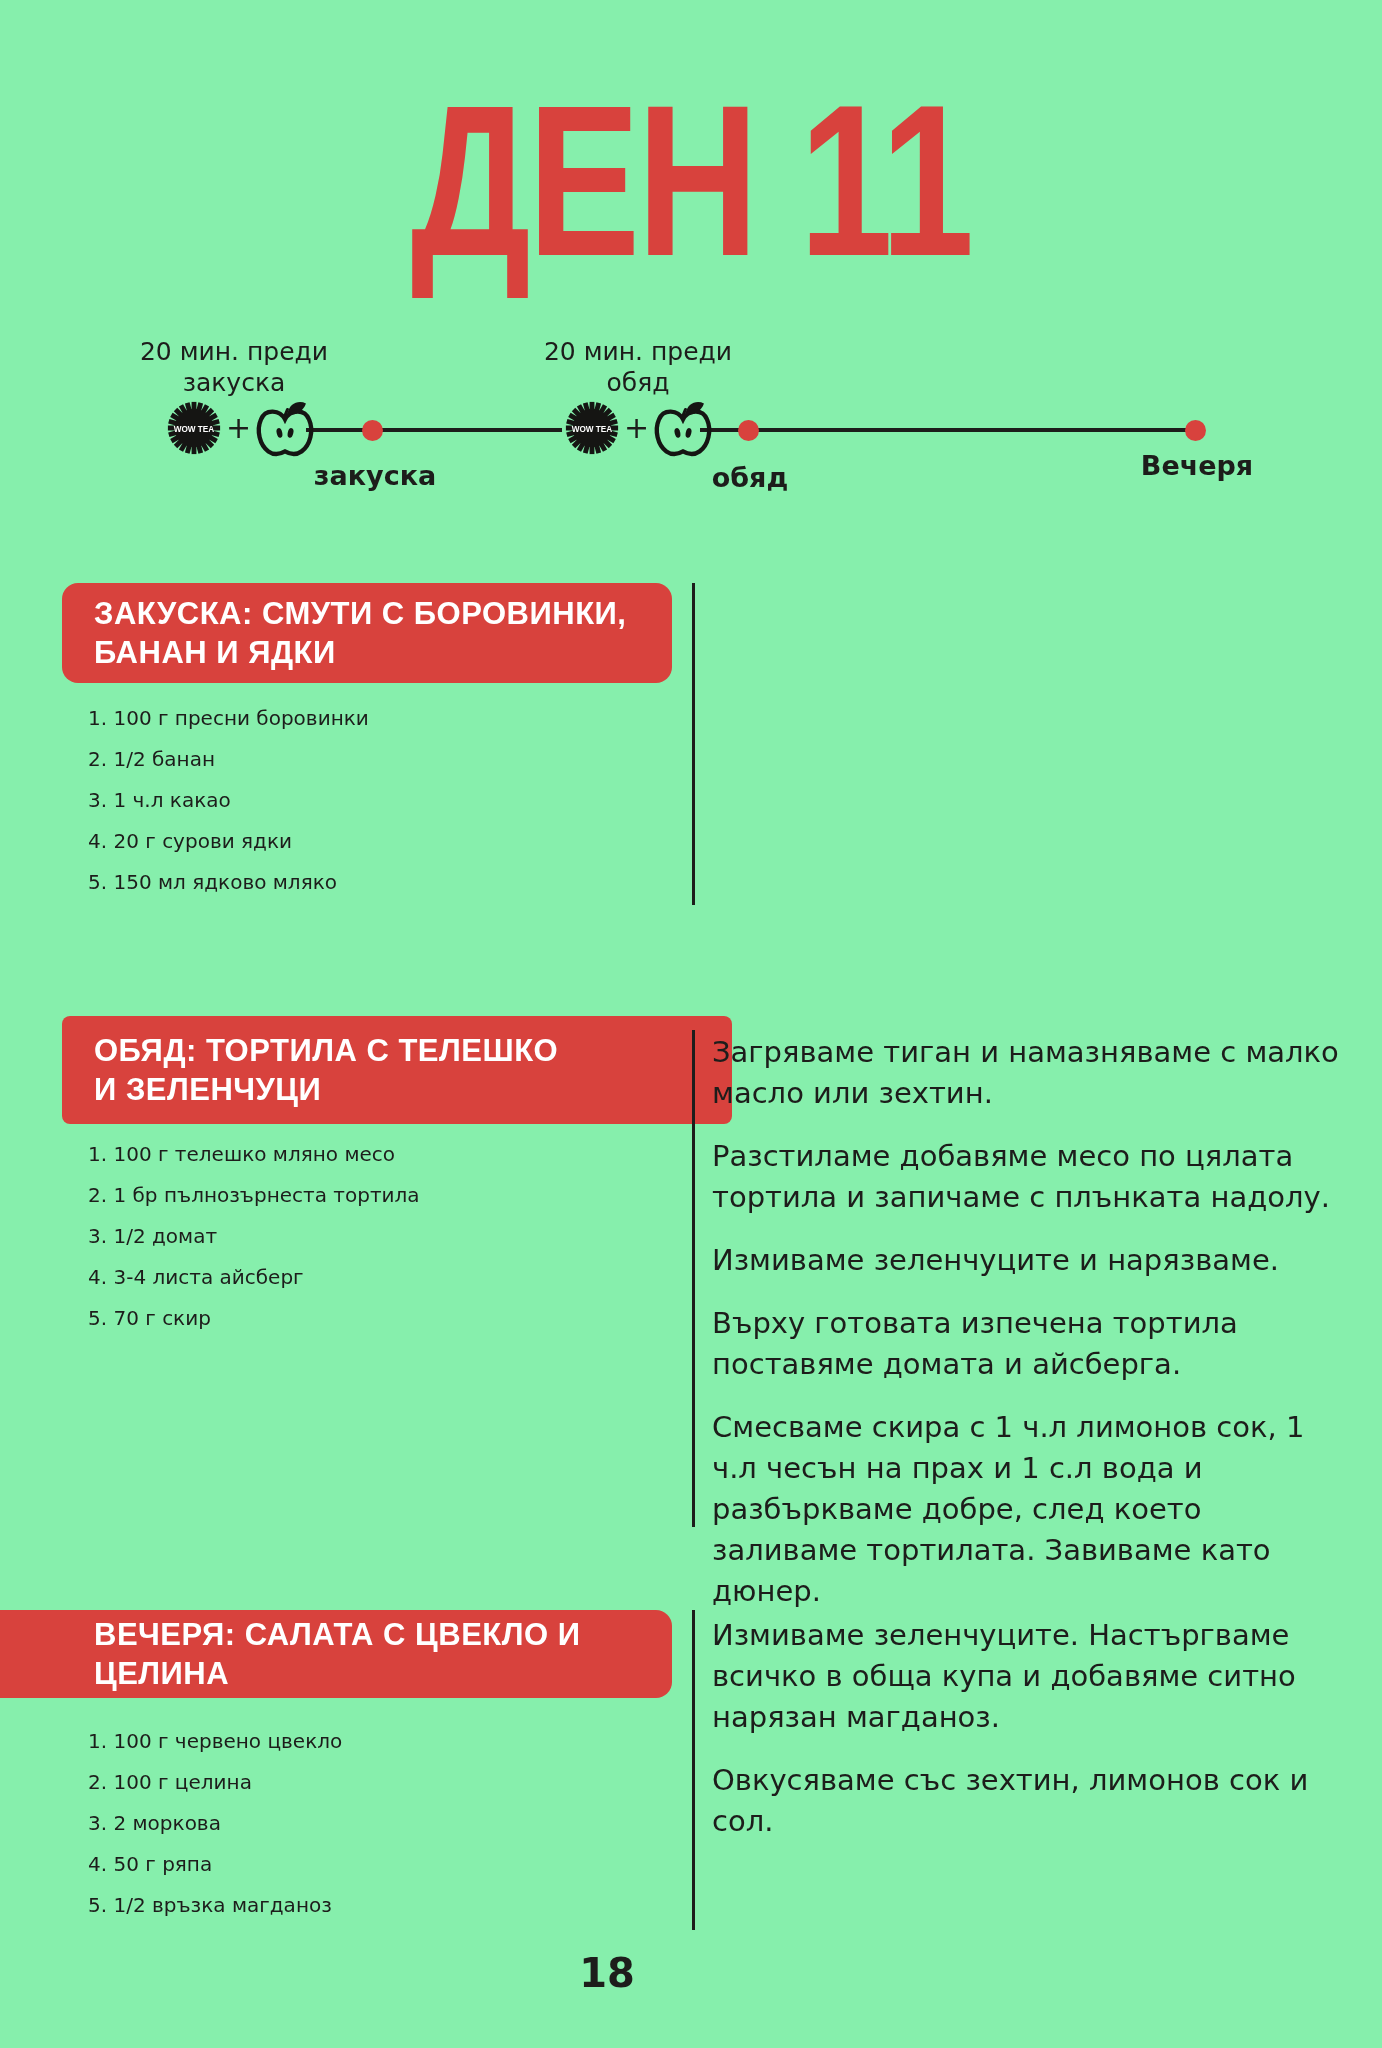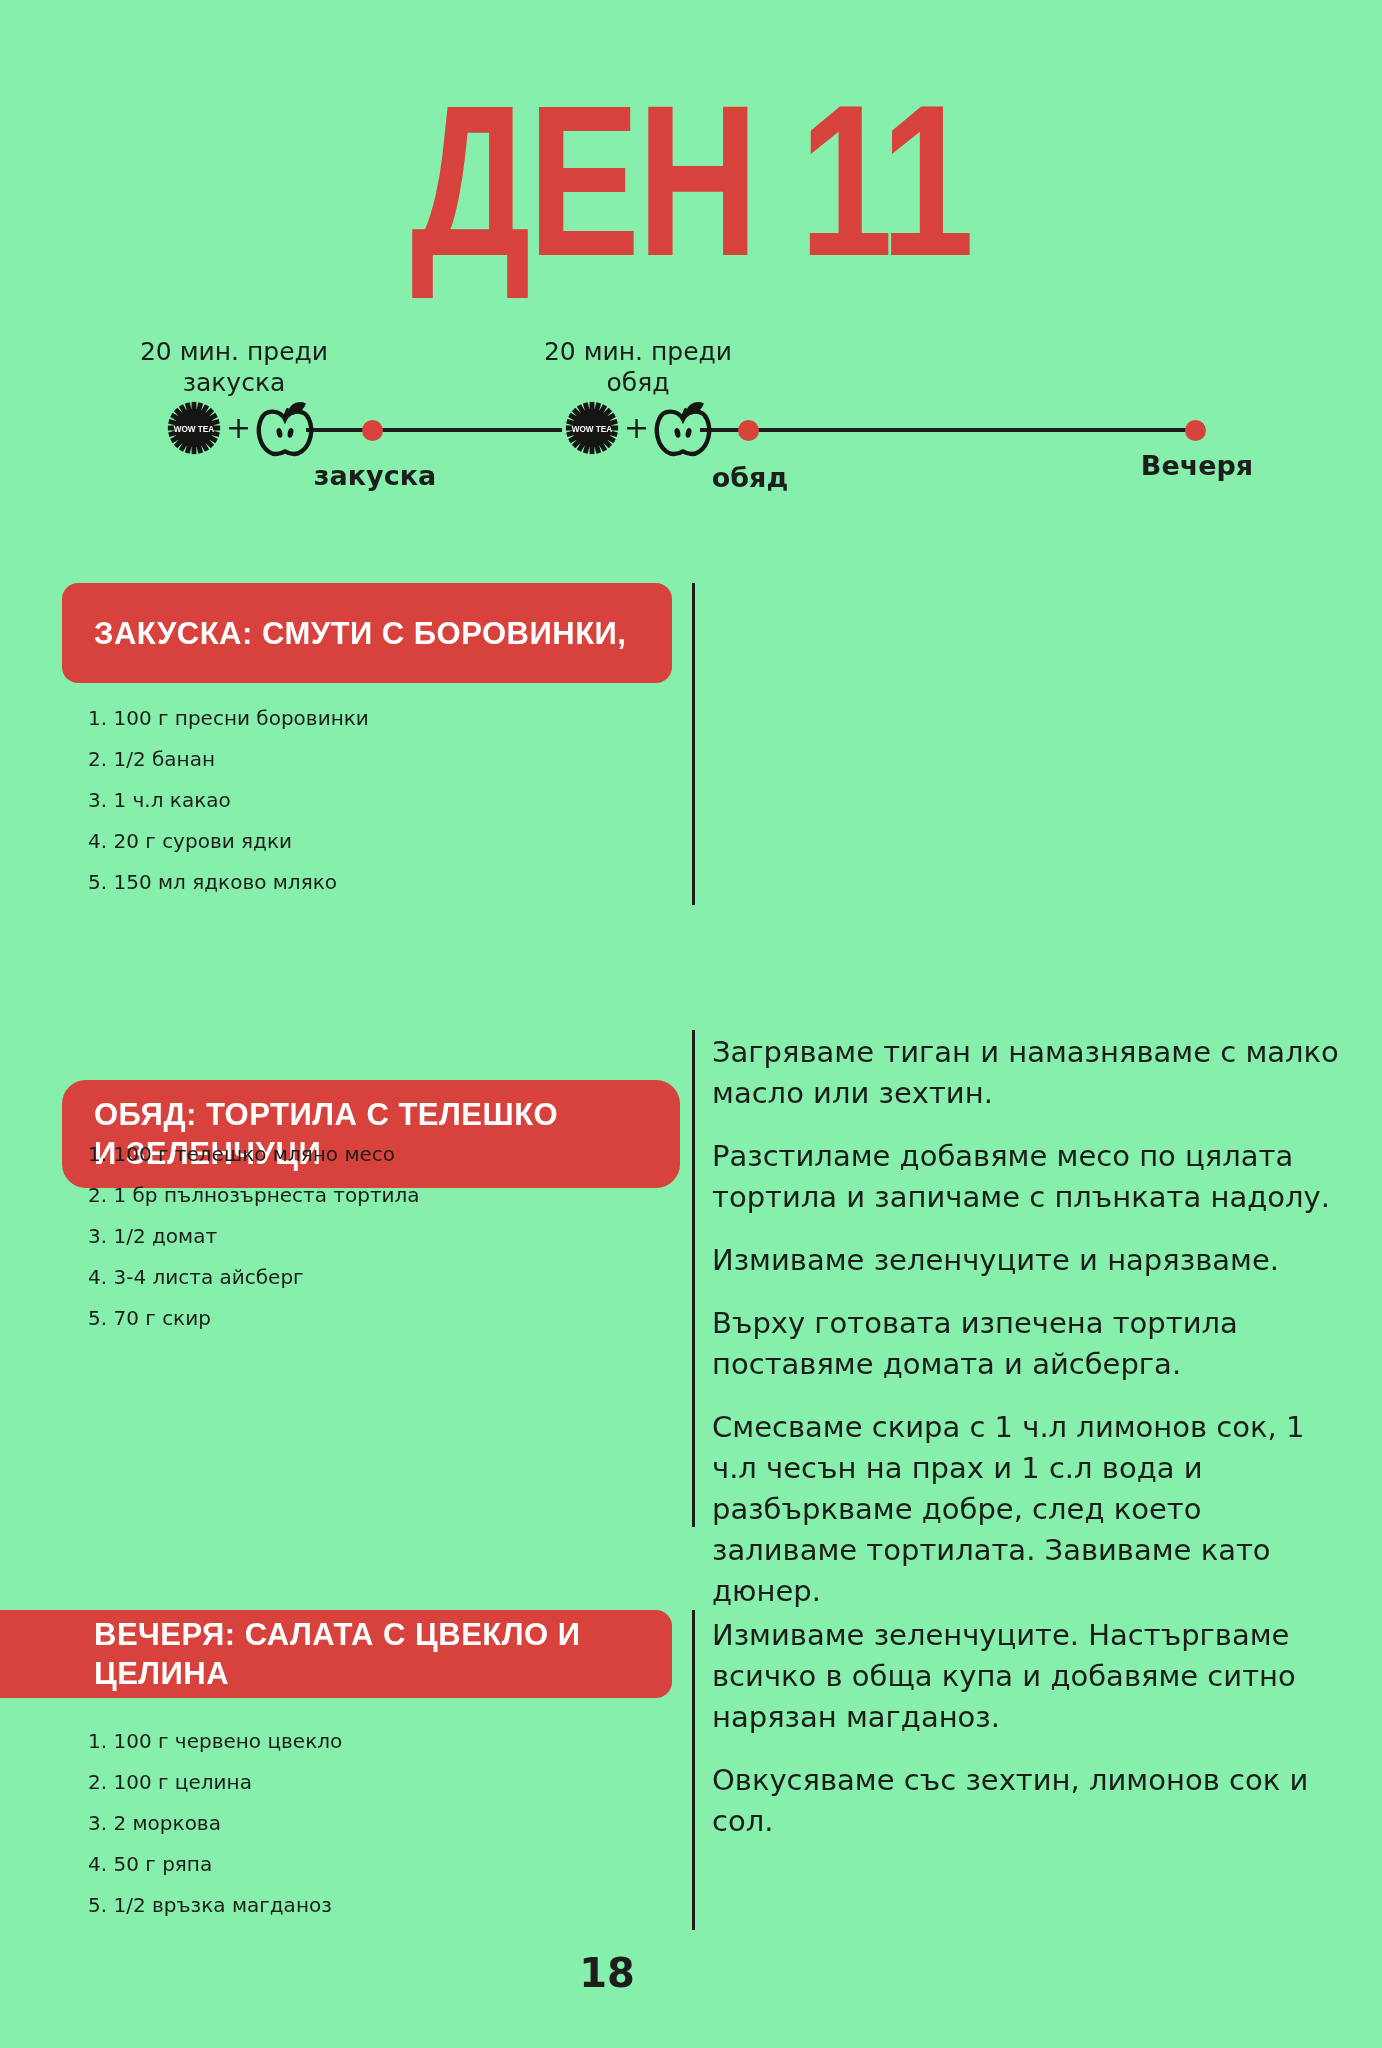--- a/index.html
+++ b/index.html
@@ -47,21 +47,21 @@
   .tl-ms-3 { left:1087px; top:450px; }
   
   .hdr {
     position:absolute; background:var(--accent); color:#ffffff;
     font-family:"Liberation Sans", sans-serif; font-weight:bold;
     font-size:31px; line-height:39px; letter-spacing:0.5px;
     display:flex; flex-direction:column; justify-content:center;
   }
   .hdr span { display:block; }
   .hdr-1 { left:62px; top:583px;  width:610px; height:100px; border-radius:16px; padding-left:32px; }
-  .hdr-2 { left:62px; top:1080px; width:618px; height:108px; border-radius:24px; padding-left:32px; }
+  .hdr-2 { left:62px; top:1016px; width:670px; height:108px; border-radius:8px; padding-left:32px; }
   .hdr-3 { left:0;    top:1610px; width:672px; height:88px;  border-radius:0 16px 16px 0; padding-left:94px; }
   
   .ingredients {
     position:absolute; left:88px; width:540px; list-style:none;
     font-size:20px; line-height:41px; counter-reset:item;
   }
   .ing-1 { top:698px; } .ing-2 { top:1134px; } .ing-3 { top:1721px; }
   .ingredients li { counter-increment:item; }
   .ingredients li::before { content:counter(item) ". "; }
   
@@ -161,20 +161,21 @@
     <div class="tl-dot tl-dot-2"></div>
     <div class="tl-dot tl-dot-3"></div>
 
     <div class="tl-milestone tl-ms-1">закуска</div>
     <div class="tl-milestone tl-ms-2">обяд</div>
     <div class="tl-milestone tl-ms-3">Вечеря</div>
   </div>
 
   <div class="hdr hdr-1">
     <span>ЗАКУСКА: СМУТИ С БОРОВИНКИ,</span>
+    <span>БАНАН И ЯДКИ</span>
   </div>
   <ol class="ingredients ing-1">
     <li>100 г пресни боровинки</li>
     <li>1/2 банан</li>
     <li>1 ч.л какао</li>
     <li>20 г сурови ядки</li>
     <li>150 мл ядково мляко</li>
   </ol>
   <div class="divider div-1"></div>
 

